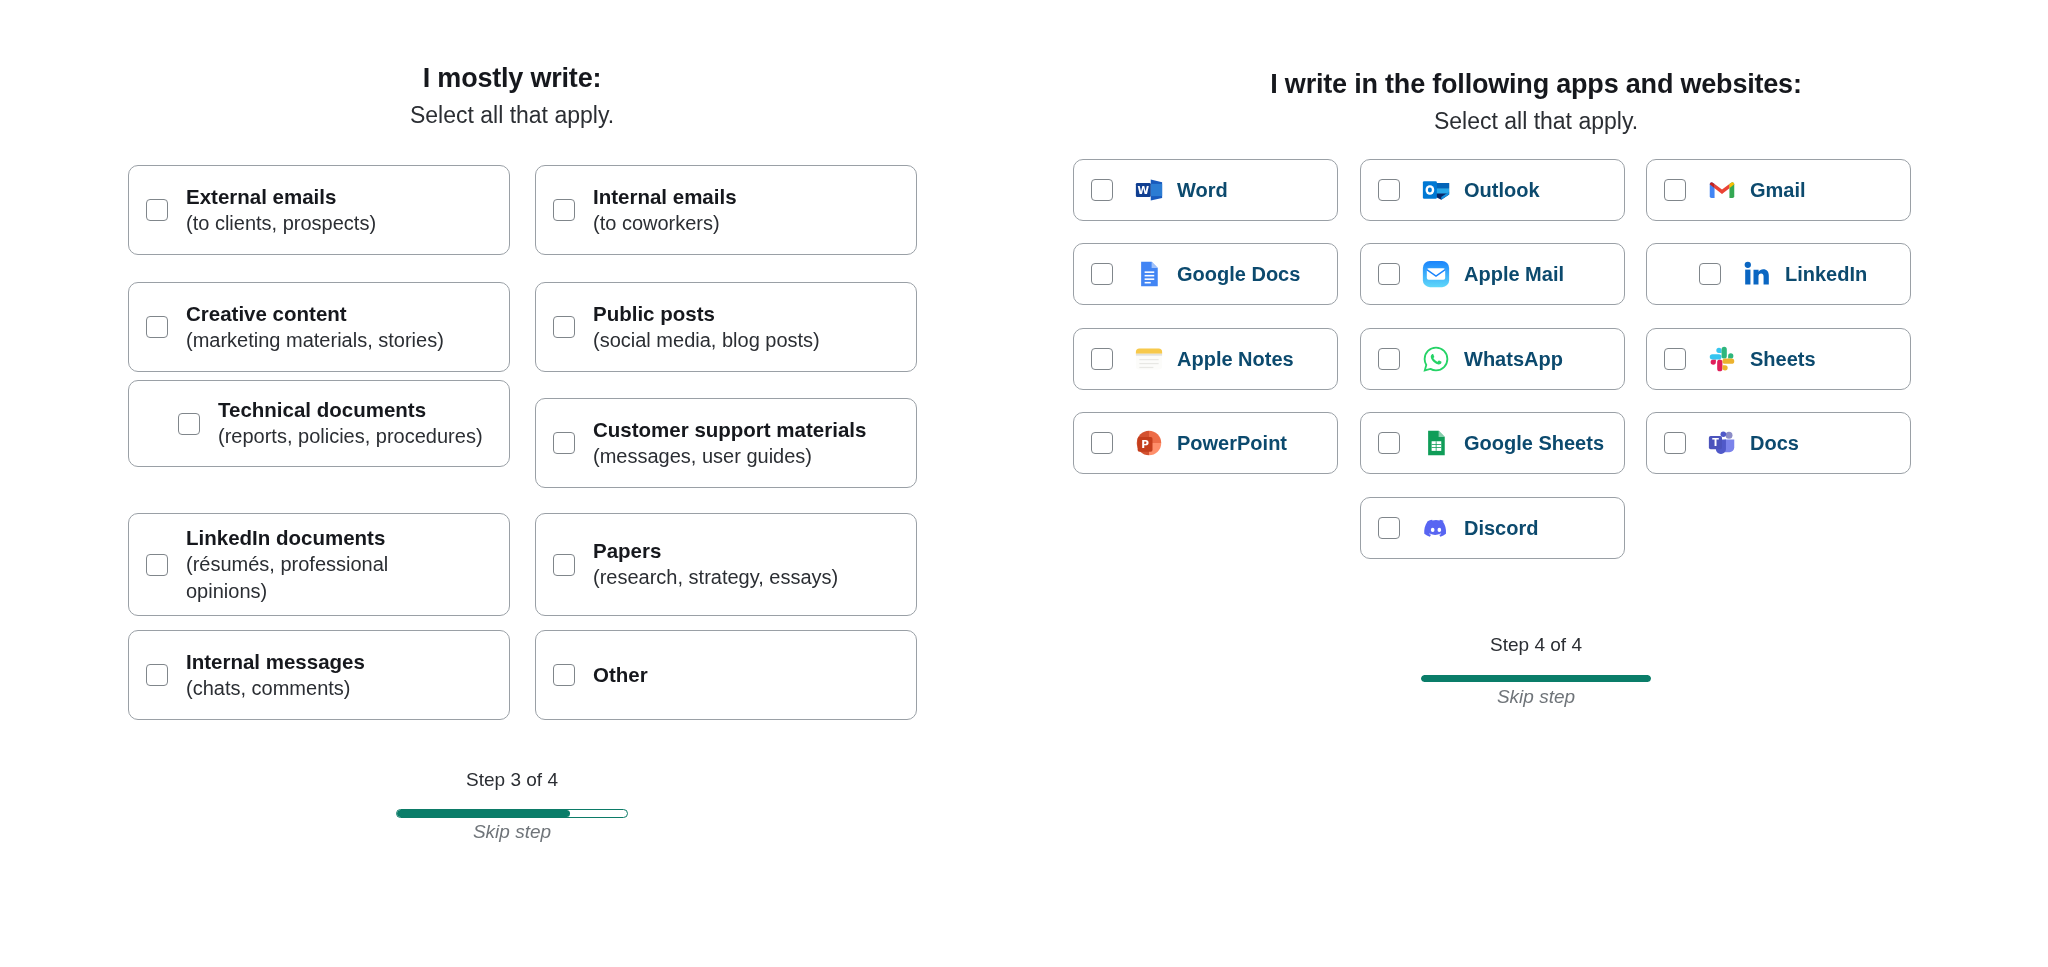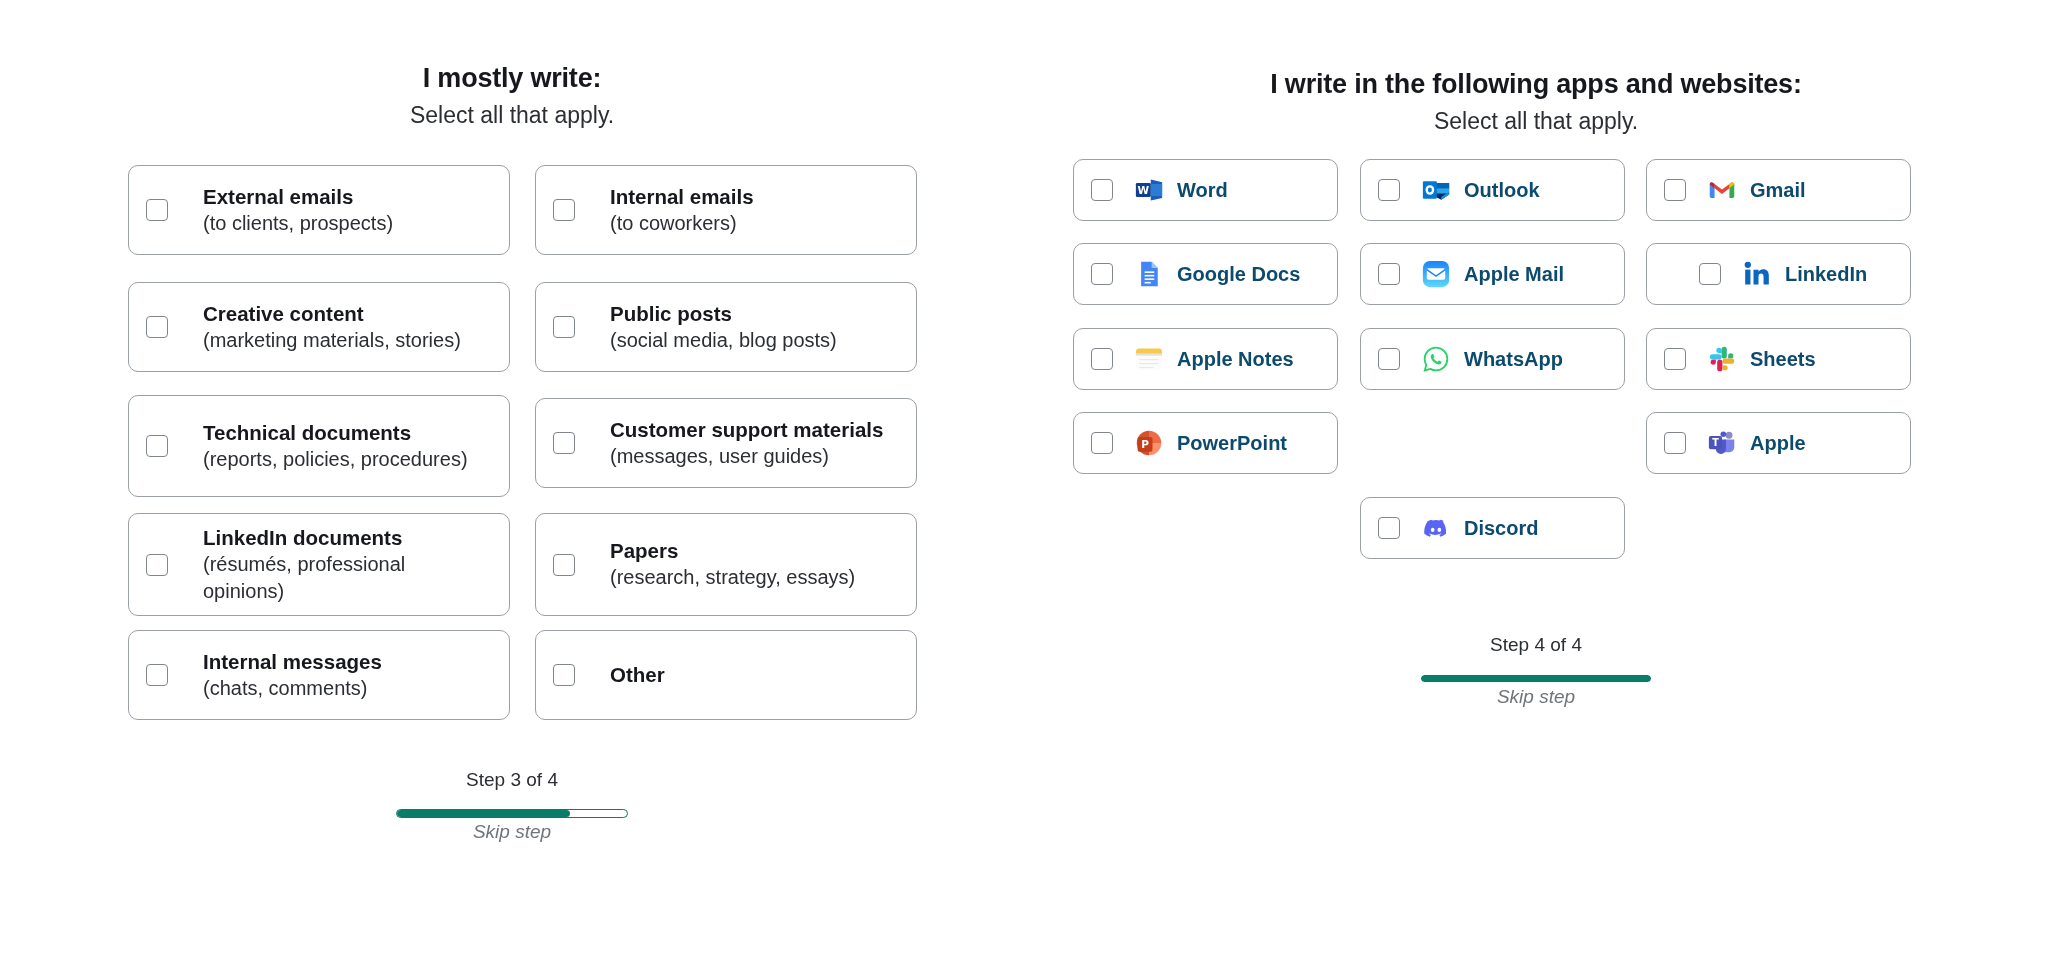--- a/index.html
+++ b/index.html
@@ -62,21 +62,21 @@
     flex: 0 0 auto;
     width: 22px;
     height: 22px;
     border: 1.5px solid #80868b;
     border-radius: 4px;
     background: #fff;
     margin-left: 17px;
   }
 
   
-  .wcard { width: 382px; gap: 17px; }
+  .wcard { width: 382px; }
   .wcard .labels {
     margin-left: 18px;
     padding-right: 14px;
   }
   .wcard .l-title {
     font-size: 20.5px;
     font-weight: 700;
     color: #16181d;
     line-height: 1.28;
     white-space: nowrap;
@@ -179,21 +179,21 @@
     </div>
 
     <div class="card wcard" style="left:535px; top:282px; height:90px;">
       <span class="cbx"></span>
       <div class="labels">
         <div class="l-title">Public posts</div>
         <div class="l-desc">(social media, blog posts)</div>
       </div>
     </div>
 
-    <div class="card wcard" style="left:128px; top:395px; height:102px;">
+    <div class="card wcard" style="left:128px; top:380px; height:87px;padding-left:32px;">
       <span class="cbx"></span>
       <div class="labels">
         <div class="l-title">Technical documents</div>
         <div class="l-desc">(reports, policies, procedures)</div>
       </div>
     </div>
 
     <div class="card wcard" style="left:535px; top:398px; height:90px;">
       <span class="cbx"></span>
       <div class="labels">
@@ -364,32 +364,44 @@
       <svg class="app-icon" viewBox="0 0 32 32">
         <path d="M16 2 a14 14 0 0 1 14 14 h-14 z" fill="#ED6C47"></path>
         <path d="M16 16 h14 a14 14 0 0 1-14 14 z" fill="#FF8F6B"></path>
         <path d="M16 2 v28 A14 14 0 0 1 16 2 z" fill="#D35230"></path>
         <rect x="3" y="9" width="17" height="17" rx="2" fill="#C43E1C"></rect>
         <text x="11.5" y="21.5" font-family="DejaVu Sans, sans-serif" font-size="12" font-weight="700" fill="#fff" text-anchor="middle">P</text>
       </svg>
       <span class="a-label">PowerPoint</span>
     </div>
 
+    <div class="card acard" style="left:336px; top:412px;">
+      <span class="cbx"></span>
+      <svg class="app-icon" viewBox="0 0 32 32">
+        <path d="M7 2 h12 l7 7 v21 H7 z" fill="#0F9D58"></path>
+        <path d="M19 2 l7 7 h-7 z" fill="#87CEAC"></path>
+        <rect x="11" y="14" width="11" height="11" fill="#fff"></rect>
+        <rect x="11" y="17.3" width="11" height="0.9" fill="#0F9D58"></rect>
+        <rect x="11" y="20.6" width="11" height="0.9" fill="#0F9D58"></rect>
+        <rect x="15.7" y="14" width="0.9" height="11" fill="#0F9D58"></rect>
+      </svg>
+      <span class="a-label">Google Sheets</span>
+    </div>
 
     <div class="card acard" style="left:622px; top:412px;">
       <span class="cbx"></span>
       <svg class="app-icon" viewBox="0 0 32 32">
         <circle cx="24" cy="7" r="4" fill="#8B8CC7"></circle>
         <circle cx="17.5" cy="6" r="3.2" fill="#5059C9"></circle>
         <path d="M19 12 h11 v9 a5.5 5.5 0 0 1-5.5 5.5 H19 z" fill="#7B83EB"></path>
         <path d="M9 12 h11.5 v11 a5.5 5.5 0 0 1-5.5 5.5 h-.5 A5.5 5.5 0 0 1 9 23 z" fill="#5059C9"></path>
         <rect x="1" y="8" width="15" height="15" rx="2" fill="#4B53BC"></rect>
         <text x="8.5" y="19.5" font-family="DejaVu Sans, sans-serif" font-size="11" font-weight="700" fill="#fff" text-anchor="middle">T</text>
       </svg>
-      <span class="a-label">Apple</span>
+      <span class="a-label">Docs</span>
     </div>
 
     <div class="card acard" style="left:336px; top:497px;">
       <span class="cbx"></span>
       <svg class="app-icon" viewBox="0 0 32 32">
         <path d="M25.6 8.3 A21 21 0 0 0 20.4 6.7 l-.3.6 a19 19 0 0 0-8.2 0 l-.3-.6 A21 21 0 0 0 6.4 8.3 C3.1 13.2 2.2 18 2.6 22.7 a21.2 21.2 0 0 0 6.4 3.2 l1.3-2.1 a13.8 13.8 0 0 1-2.2-1 l.5-.4 a15 15 0 0 0 12.8 0 l.5.4 a13.8 13.8 0 0 1-2.2 1 l1.3 2.1 a21.2 21.2 0 0 0 6.4-3.2 c.5-5.5-.9-10.2-3.8-14.4 z" fill="#5865F2"></path>
         <ellipse cx="12.2" cy="18.2" rx="2.1" ry="2.4" fill="#fff"></ellipse>
         <ellipse cx="19.8" cy="18.2" rx="2.1" ry="2.4" fill="#fff"></ellipse>
       </svg>
       <span class="a-label">Discord</span>

